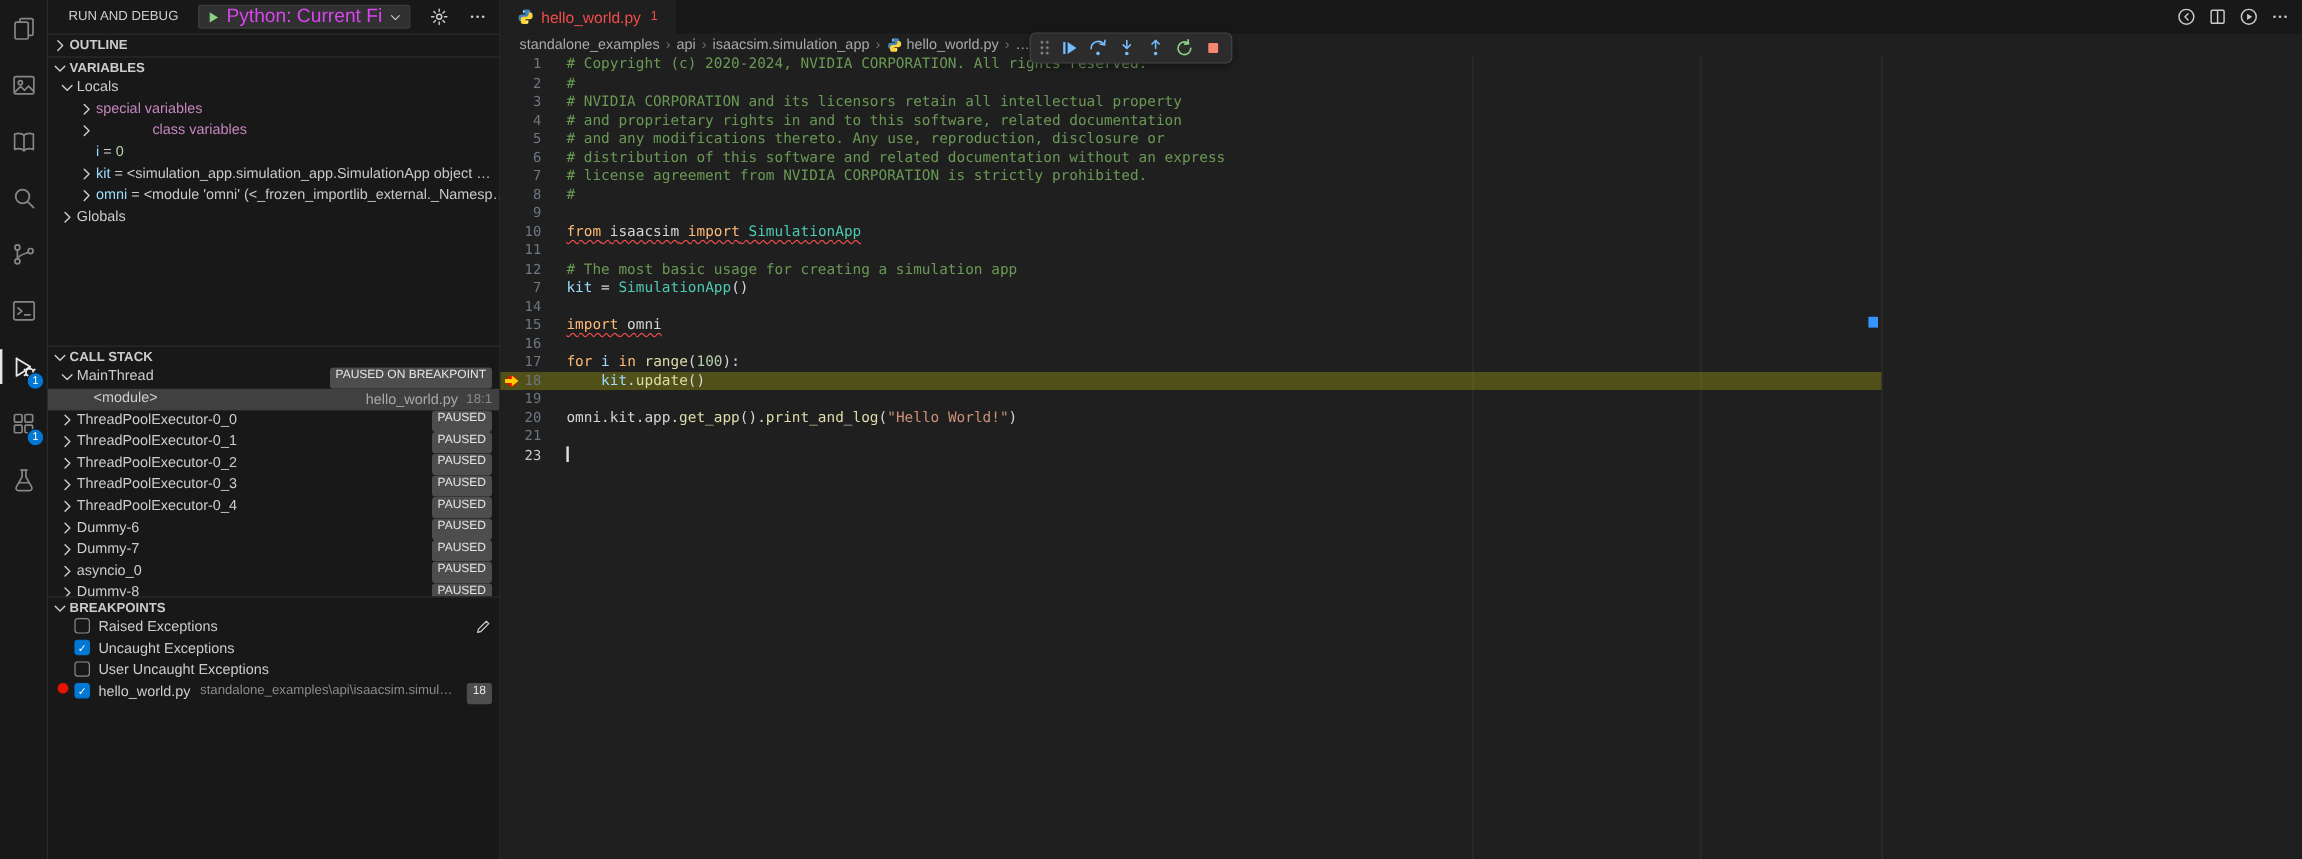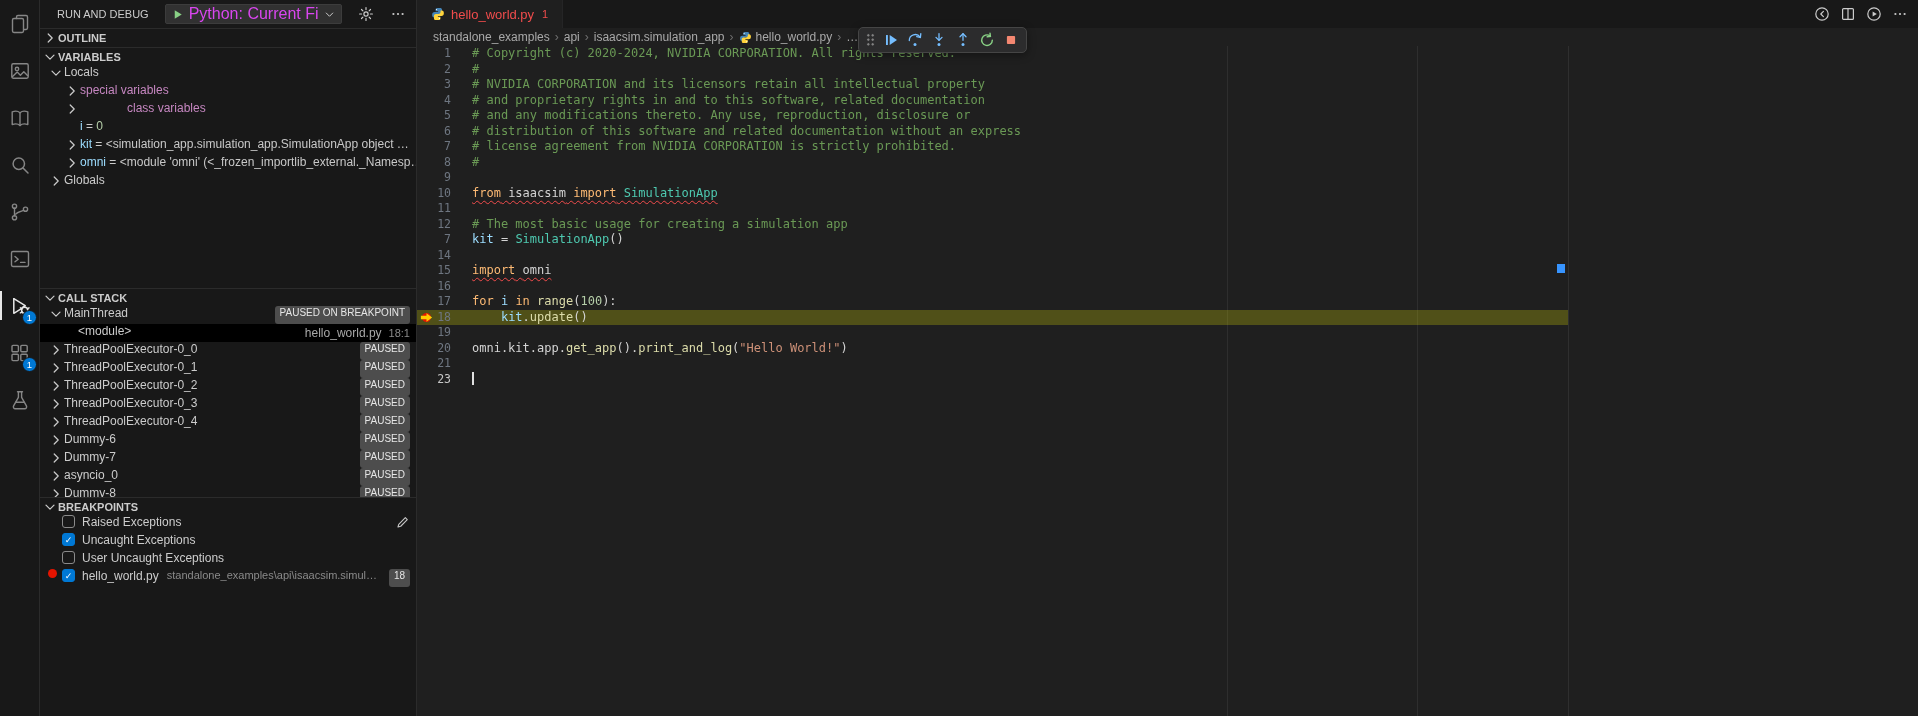--- a/index.html
+++ b/index.html
@@ -32,21 +32,21 @@
   .pane-callstack{top:288px;height:209px}
   .pane-breakpoints{top:497px;height:262px}
   .pane-header{height:18px;display:flex;align-items:center;font-size:11px;font-weight:700;color:#cccccc;border-top:1px solid #2b2b2b;padding-left:2px;cursor:pointer}
   .pane-body{position:absolute;top:18px;left:0;right:0;bottom:0;overflow:hidden}
 
   .chev{width:16px;height:16px;color:#cccccc;flex:none}
   .chev.open{transform:rotate(90deg)}
   .chev-sp{width:16px;flex:none}
 
   .trow{height:18px;display:flex;white-space:nowrap;overflow:hidden;cursor:pointer;padding-right:6px}
-  .trow.sel{background:#000000}
+  .trow.sel{background:#404040}
   .vscope{color:#cccccc}
   .vgroup{color:#c586c0}
   .vname{color:#9cdcfe}
   .vsep{color:#cccccc;white-space:pre}
   .vval{color:#c8c8c8}
   .vval.num{color:#b5cea8}
 
   .cs-thread{padding-left:8px}
   .tname{color:#cccccc}
   .cs-frame{padding-left:38px}

